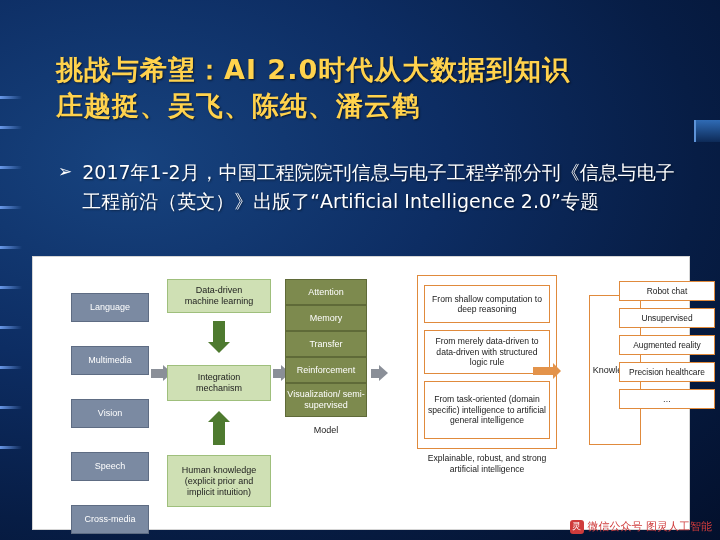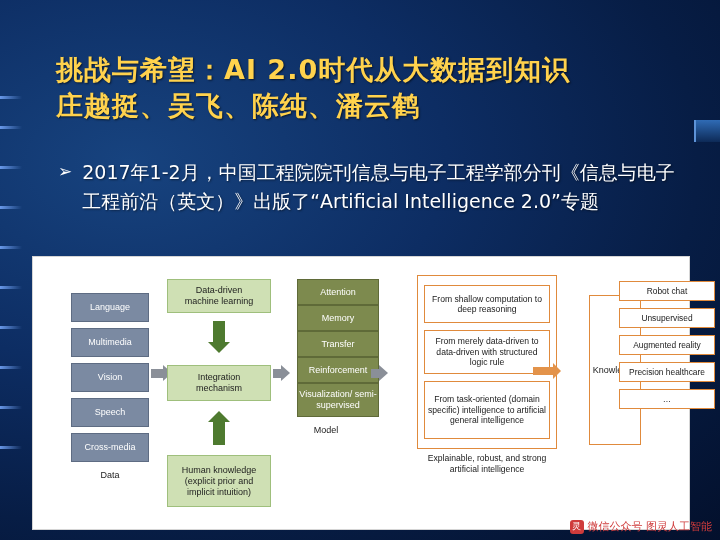--- a/index.html
+++ b/index.html
@@ -124,21 +124,21 @@
     left: 38px;
     top: 36px;
     width: 78px;
   }
   .col1 .box {
     width: 78px;
     height: 29px;
     background: #7b8aa2;
     border: 1px solid #5e6c83;
     color: #ffffff;
-    margin-bottom: 6px;
+    margin-bottom: 24px;
     font-size: 9px;
   }
   .caption {
     text-align: center;
     font-size: 9px;
     color: #222;
     margin-top: 8px;
   }
   .arr {
     position: absolute;
@@ -197,21 +197,20 @@
     width: 82px;
     background: #7d8a4e;
     border: 1px solid #5f6a38;
     color: #ffffff;
     font-size: 9px;
     line-height: 11px;
     text-align: center;
     display: flex;
     align-items: center;
     justify-content: center;
-    margin-left: 12px;
   }
   
   .col4 { left: 352px; top: 18px; width: 140px; padding-left: 32px; }
   .o-outer {
     box-sizing: border-box;
     width: 140px;
     border: 1px solid #e08a3c;
     background: #ffffff;
   }
   .o-box {

